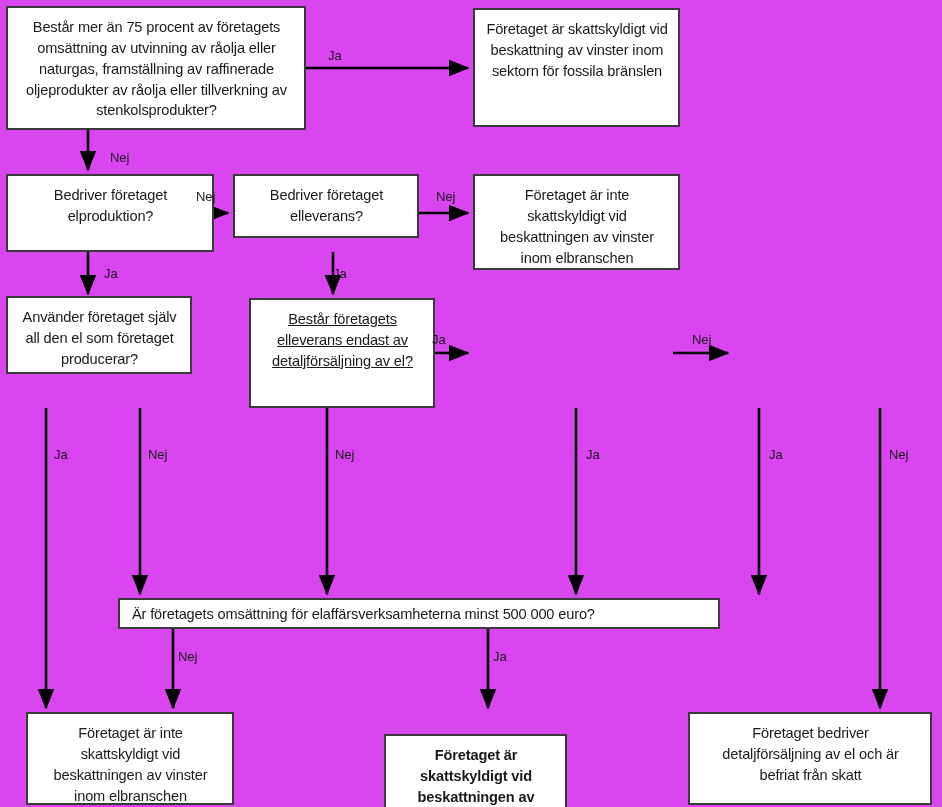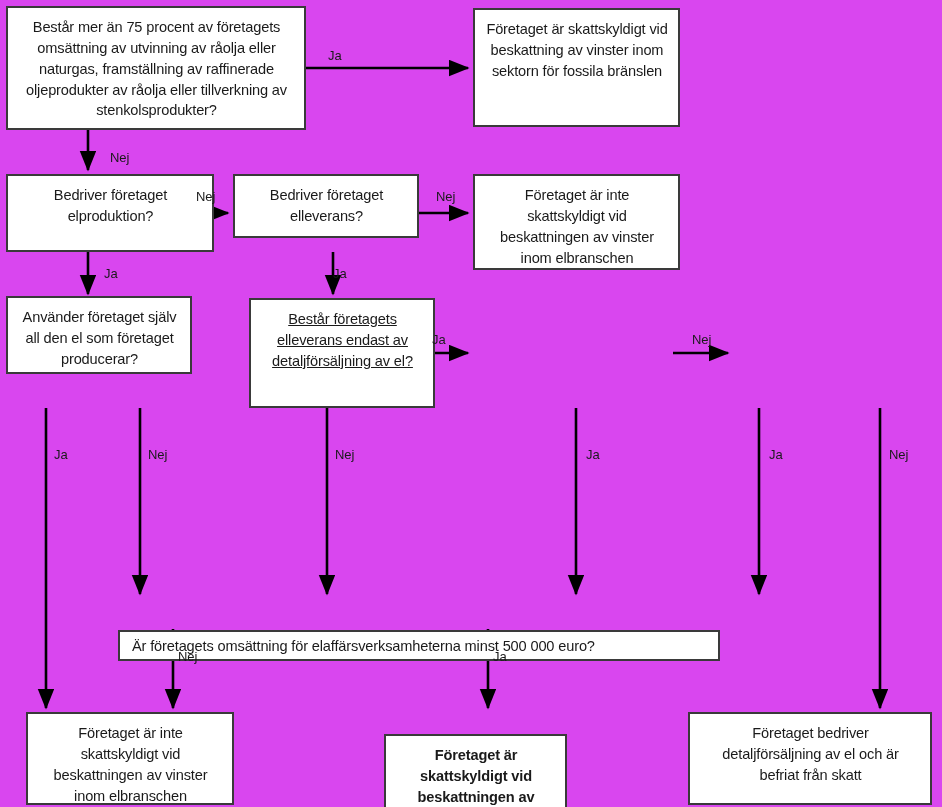--- a/index.html
+++ b/index.html
@@ -108,21 +108,21 @@
   <div class="node" style="left:233px;top:174px;width:186px;height:64px;">Bedriver företaget elleverans?</div>
 
   <div class="node" style="left:473px;top:174px;width:207px;height:96px;">Företaget är inte skattskyldigt vid beskattningen av vinster inom elbranschen</div>
 
   <div class="node" style="left:6px;top:286px;width:186px;height:78px;margin-top:10px;">Använder företaget själv all den el som företaget producerar?</div>
 
   <div class="node" style="left:249px;top:298px;width:186px;height:110px;text-decoration:underline;">Består företagets elleverans endast av detaljförsäljning av el?</div>
 
 
 
-  <div class="node bar" style="left:118px;top:630px;width:602px;height:31px;">Är företagets omsättning för elaffärsverksamheterna minst 500 000 euro?</div>
+  <div class="node bar" style="left:118px;top:598px;width:602px;height:31px;">Är företagets omsättning för elaffärsverksamheterna minst 500 000 euro?</div>
 
   <div class="node" style="left:26px;top:712px;width:208px;height:93px;">Företaget är inte skattskyldigt vid beskattningen av vinster inom elbranschen</div>
 
   <div class="node" style="left:384px;top:734px;width:183px;height:93px;font-weight:bold;">Företaget är skattskyldigt vid beskattningen av vinster inom elbranschen</div>
 
   <div class="node" style="left:688px;top:712px;width:244px;height:93px;">Företaget bedriver detaljförsäljning av el och är befriat från skatt</div>
 
   <div class="edge-label" style="left:328px;top:48px;">Ja</div>
   <div class="edge-label" style="left:110px;top:150px;">Nej</div>
   <div class="edge-label" style="left:196px;top:189px;">Nej</div>

